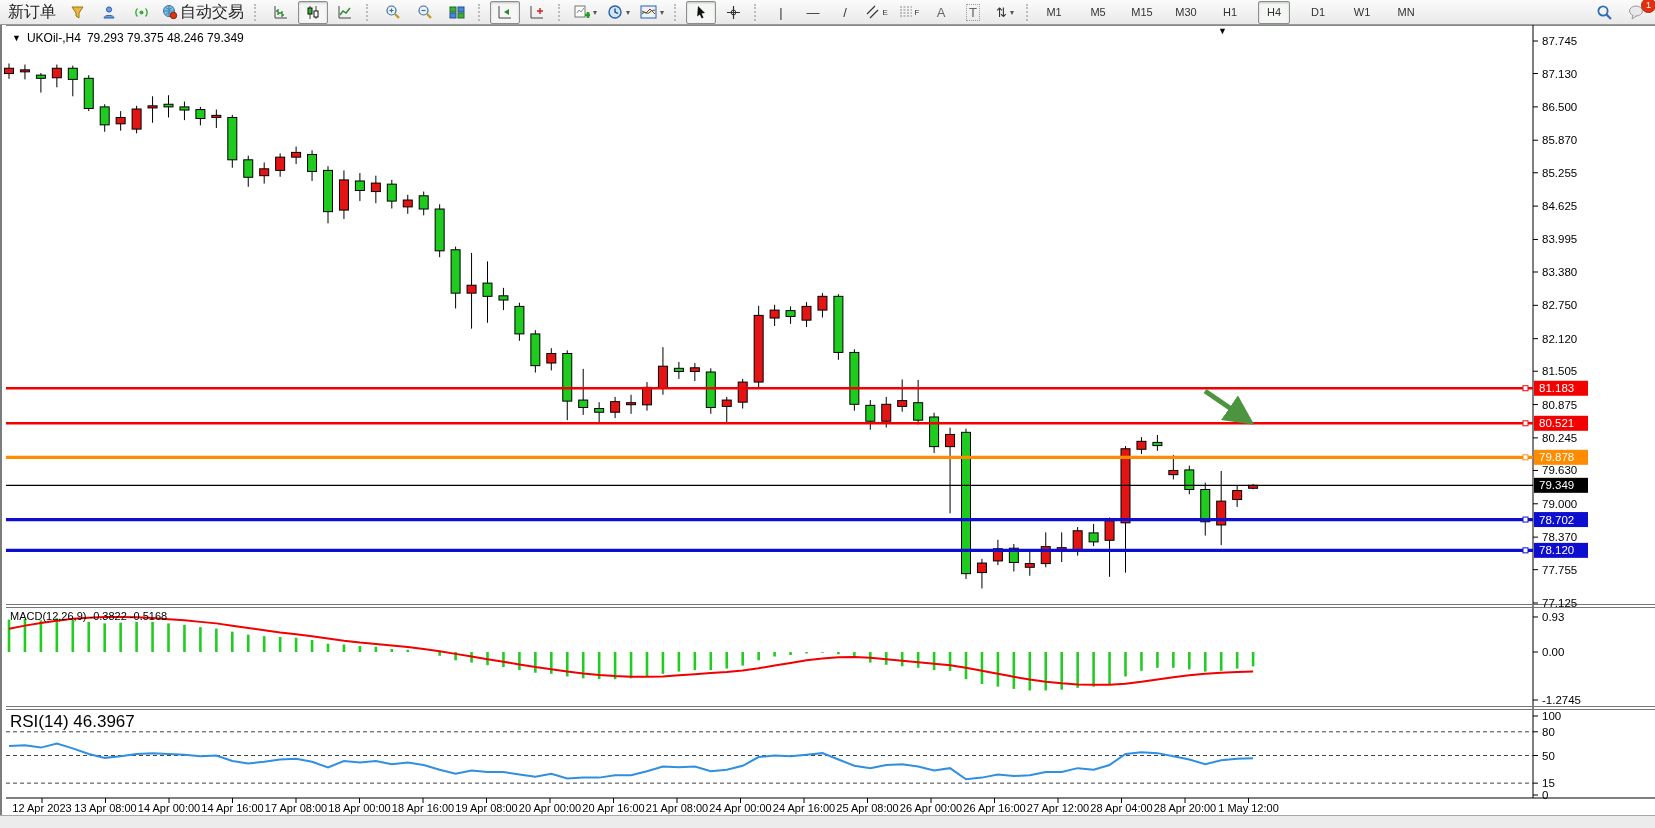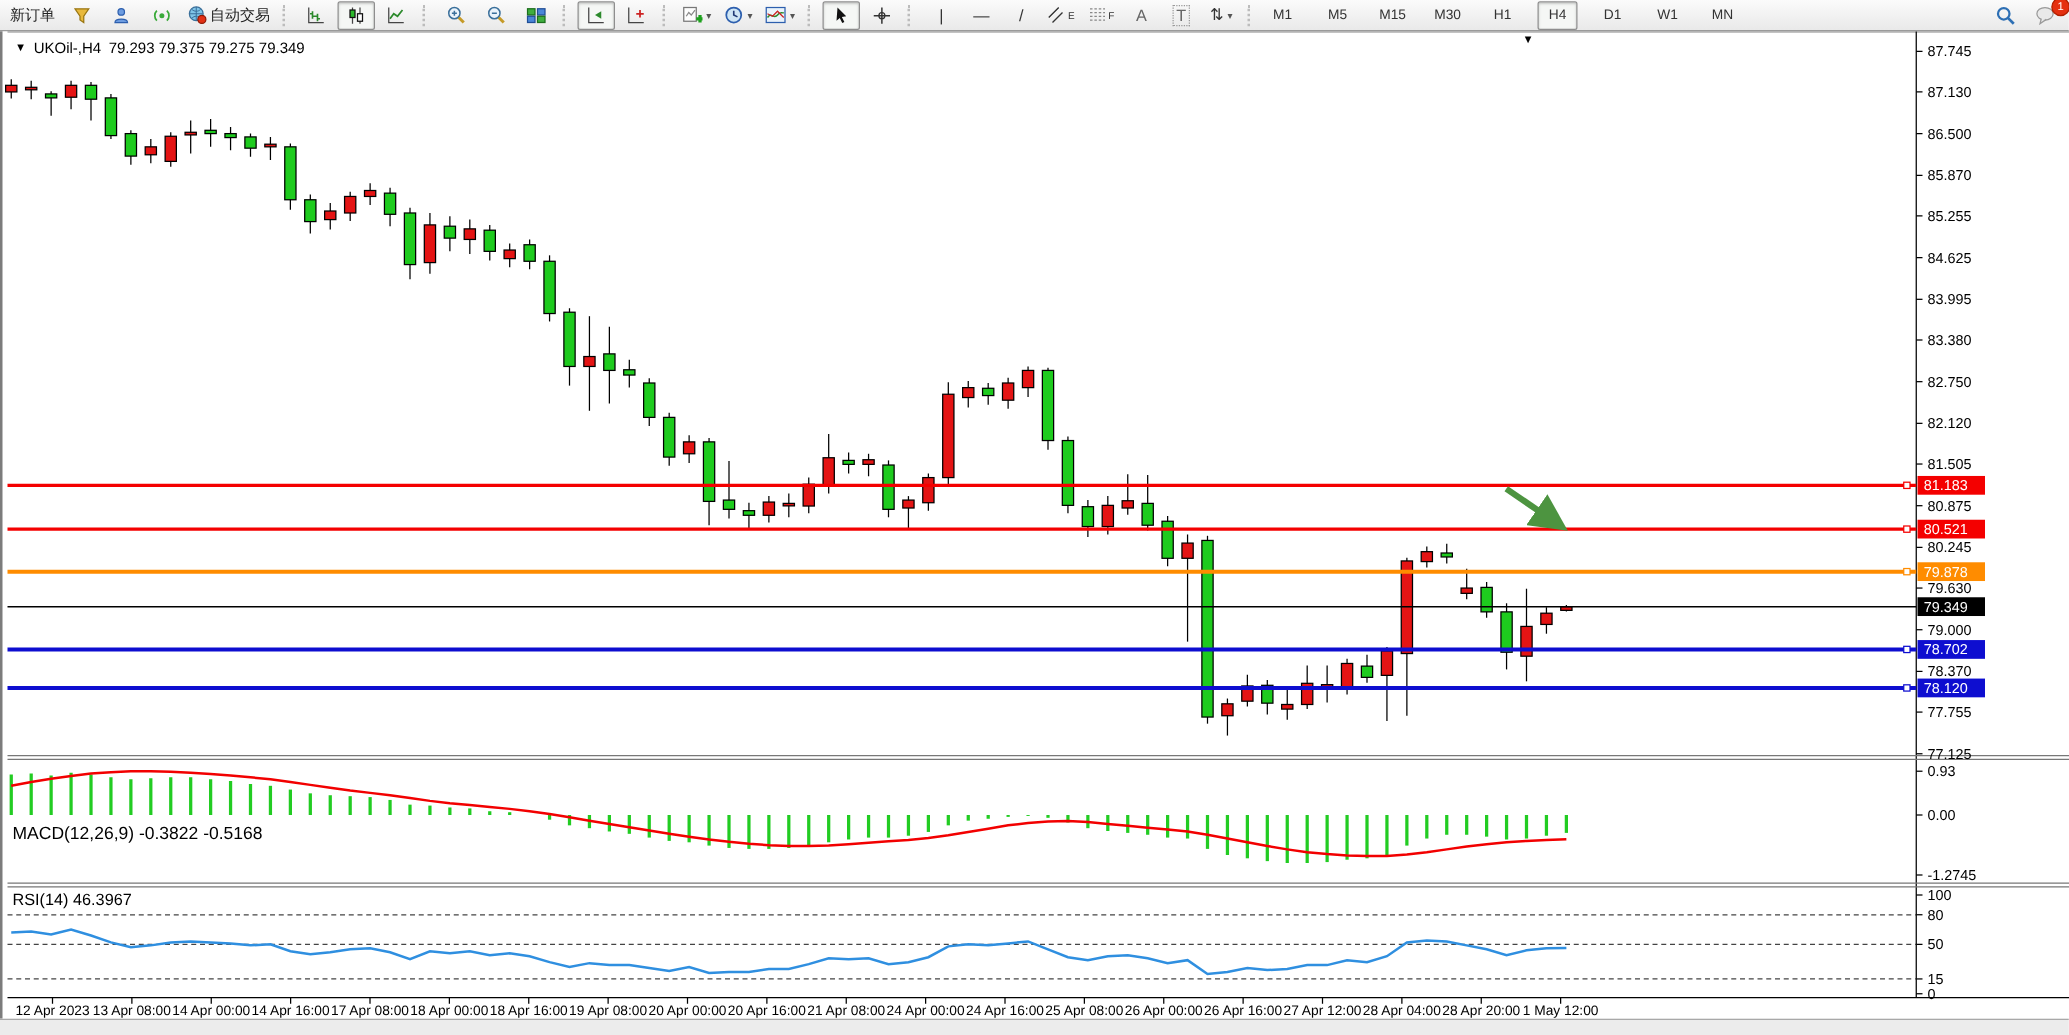--- a/index.html
+++ b/index.html
@@ -4,37 +4,37 @@
 <style>
   html,body{margin:0;padding:0;width:1655px;height:828px;background:#fff;overflow:hidden;
     font-family:"Liberation Sans","DejaVu Sans",sans-serif;}
   
   .toolbar{position:absolute;left:0;top:0;width:1655px;height:25px;
     background:linear-gradient(#fbfbfb,#e9e9e9);border-bottom:1px solid #9a9a9a;
     display:flex;align-items:center;padding:0 4px;box-sizing:border-box;gap:2px;z-index:5;}
   .tbtn{height:21px;min-width:22px;display:flex;align-items:center;justify-content:center;
     padding:0 3px;border:1px solid transparent;border-radius:2px;font-size:12px;color:#222;gap:2px;}
   .tbtn.pressed{border:1px solid #8e8e8e;background:#f5f7f5;box-shadow:inset 0 1px 2px rgba(0,0,0,.22);text-align:right;}
-  .tbtn .cjk{font-size:12px;white-space:nowrap;}
+  .tbtn .cjk{font-size:16px;white-space:nowrap;}
   .caret{font-size:8px;color:#555;margin-left:1px;}
   .sep{width:4px;height:17px;border-left:2px dotted #bcbcbc;margin:0 4px;}
   .tf{font-size:11px;color:#333;min-width:24px;}
   .spacer{flex:1;}
   .glyph{font-size:13px;color:#333;font-weight:700;}
   .glyph.thin{font-weight:400;}
   .notif{position:relative;}
   .badge{position:absolute;top:-4px;right:-6px;background:#e53010;color:#fff;border-radius:50%;
     width:13px;height:13px;font-size:9px;display:flex;align-items:center;justify-content:center;border:1px solid #b02000;}
   
   .chartwin{position:absolute;left:0;top:25px;width:1655px;height:790px;background:#fff;
     border-left:2px solid #7c7c7c;box-sizing:border-box;}
   .overlay{position:absolute;z-index:3;color:#000;white-space:nowrap;}
   #title-line{left:10px;top:6px;font-size:12px;display:flex;gap:6px;align-items:center;}
-  #macd-label{left:8px;top:585px;font-size:14px;margin-top:48px;}
-  #rsi-label{left:8px;top:687px;font-size:13px;}
+  #macd-label{left:8px;top:585px;font-size:11px;}
+  #rsi-label{left:8px;top:687px;font-size:17px;}
   .statusbar{position:absolute;left:0;top:815px;width:1655px;height:13px;background:#ececec;border-top:1px solid #a8a8a8;}
   svg text{font-family:"Liberation Sans","DejaVu Sans",sans-serif;}
 </style>
 </head>
 <body>
 
 <div class="toolbar">
   <div class="tbtn">
     <span class="cjk">新订单</span>
   </div>
@@ -212,21 +212,21 @@
         <path d="M5 11 L4 15 L9 11.5" fill="#e9e9e9" stroke="#9a9a9a"></path>
       </svg>
     <span class="badge">1</span>
   </div>
 </div>
 
 <div class="chartwin">
   <div class="overlay" id="title-line">
     <span style="font-size:9px">▼</span>
     <span>UKOil-,H4</span>
-    <span>79.293 79.375 79.275 79.349</span>
+    <span>79.293 79.375 48.246 79.349</span>
   </div>
   <div class="overlay" id="macd-label">
     <span>MACD(12,26,9)</span>
     <span>-0.3822 -0.5168</span>
   </div>
   <div class="overlay" id="rsi-label">
     <span>RSI(14)</span>
     <span>46.3967</span>
   </div>
   <svg id="chart-svg" width="1655" height="790" viewBox="0 25 1655 790" style="position:absolute;left:0;top:0">

